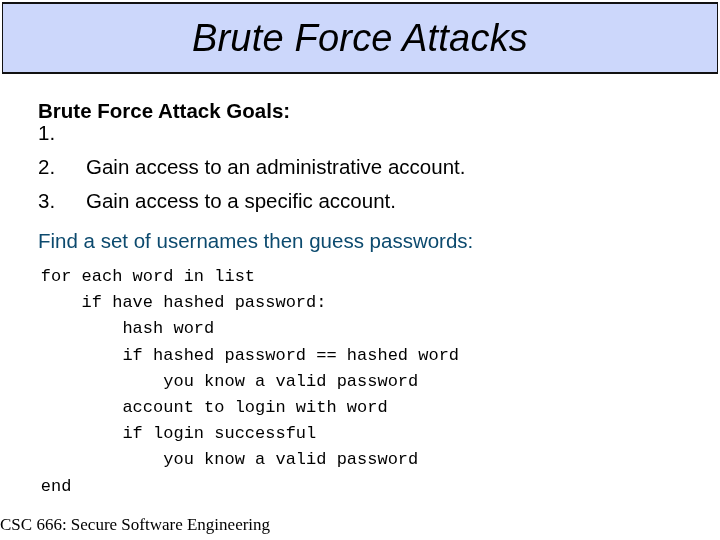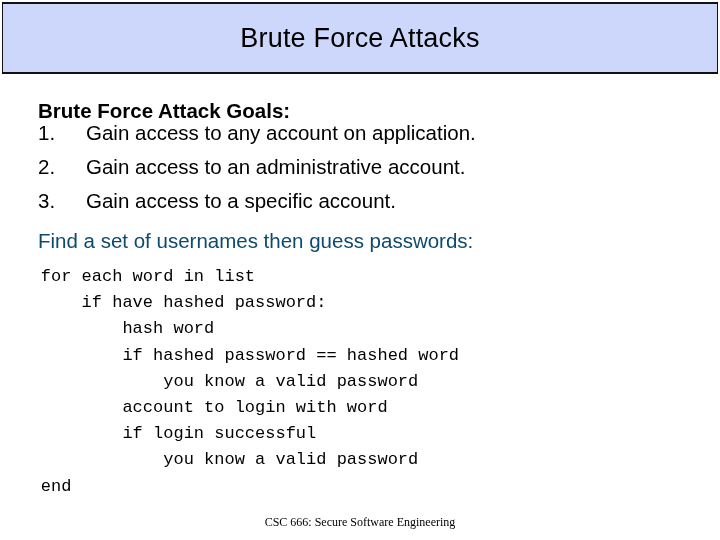--- a/index.html
+++ b/index.html
@@ -36,26 +36,27 @@
     border-bottom: 2px solid #111111;
     border-left: 1px solid #111111;
     border-right: 1px solid #111111;
     box-sizing: border-box;
     display: flex;
     align-items: center;
     justify-content: center;
   }
   .title-text {
     font-family: "Liberation Sans", sans-serif;
-    font-size: 27px;
+    font-size: 38px;
     font-weight: normal;
     color: #000000;
     letter-spacing: 0.2px;
     line-height: 1;
     white-space: nowrap;
+    font-style: italic;
   }
 
   
   .body-area {
     position: absolute;
     left: 0;
     top: 78px;
     width: 720px;
   }
 
@@ -122,23 +123,22 @@
     white-space: pre;
     height: 26.2px;
   }
 
   
   .footer {
     position: absolute;
     left: 0;
     top: 515px;
     width: 720px;
-    text-align: center;
     font-family: "Liberation Serif", serif;
-    font-size: 12px;
+    font-size: 17px;
     color: #000000;
     white-space: nowrap;
   }
 </style>
 </head>
 <body>
 
 <div class="slide">
 
   <div class="title-band">
@@ -146,21 +146,20 @@
   </div>
 
   <div class="body-area">
 
     <div class="goals-heading">Brute Force Attack Goals:</div>
 
     <div class="goal-list">
 
       <div class="goal-item">
         <span class="goal-num">1.</span>
-        <span class="goal-text">Gain access to any account on application.</span>
       </div>
 
       <div class="goal-item">
         <span class="goal-num">2.</span>
         <span class="goal-text">Gain access to an administrative account.</span>
       </div>
 
       <div class="goal-item">
         <span class="goal-num">3.</span>
         <span class="goal-text">Gain access to a specific account.</span>

